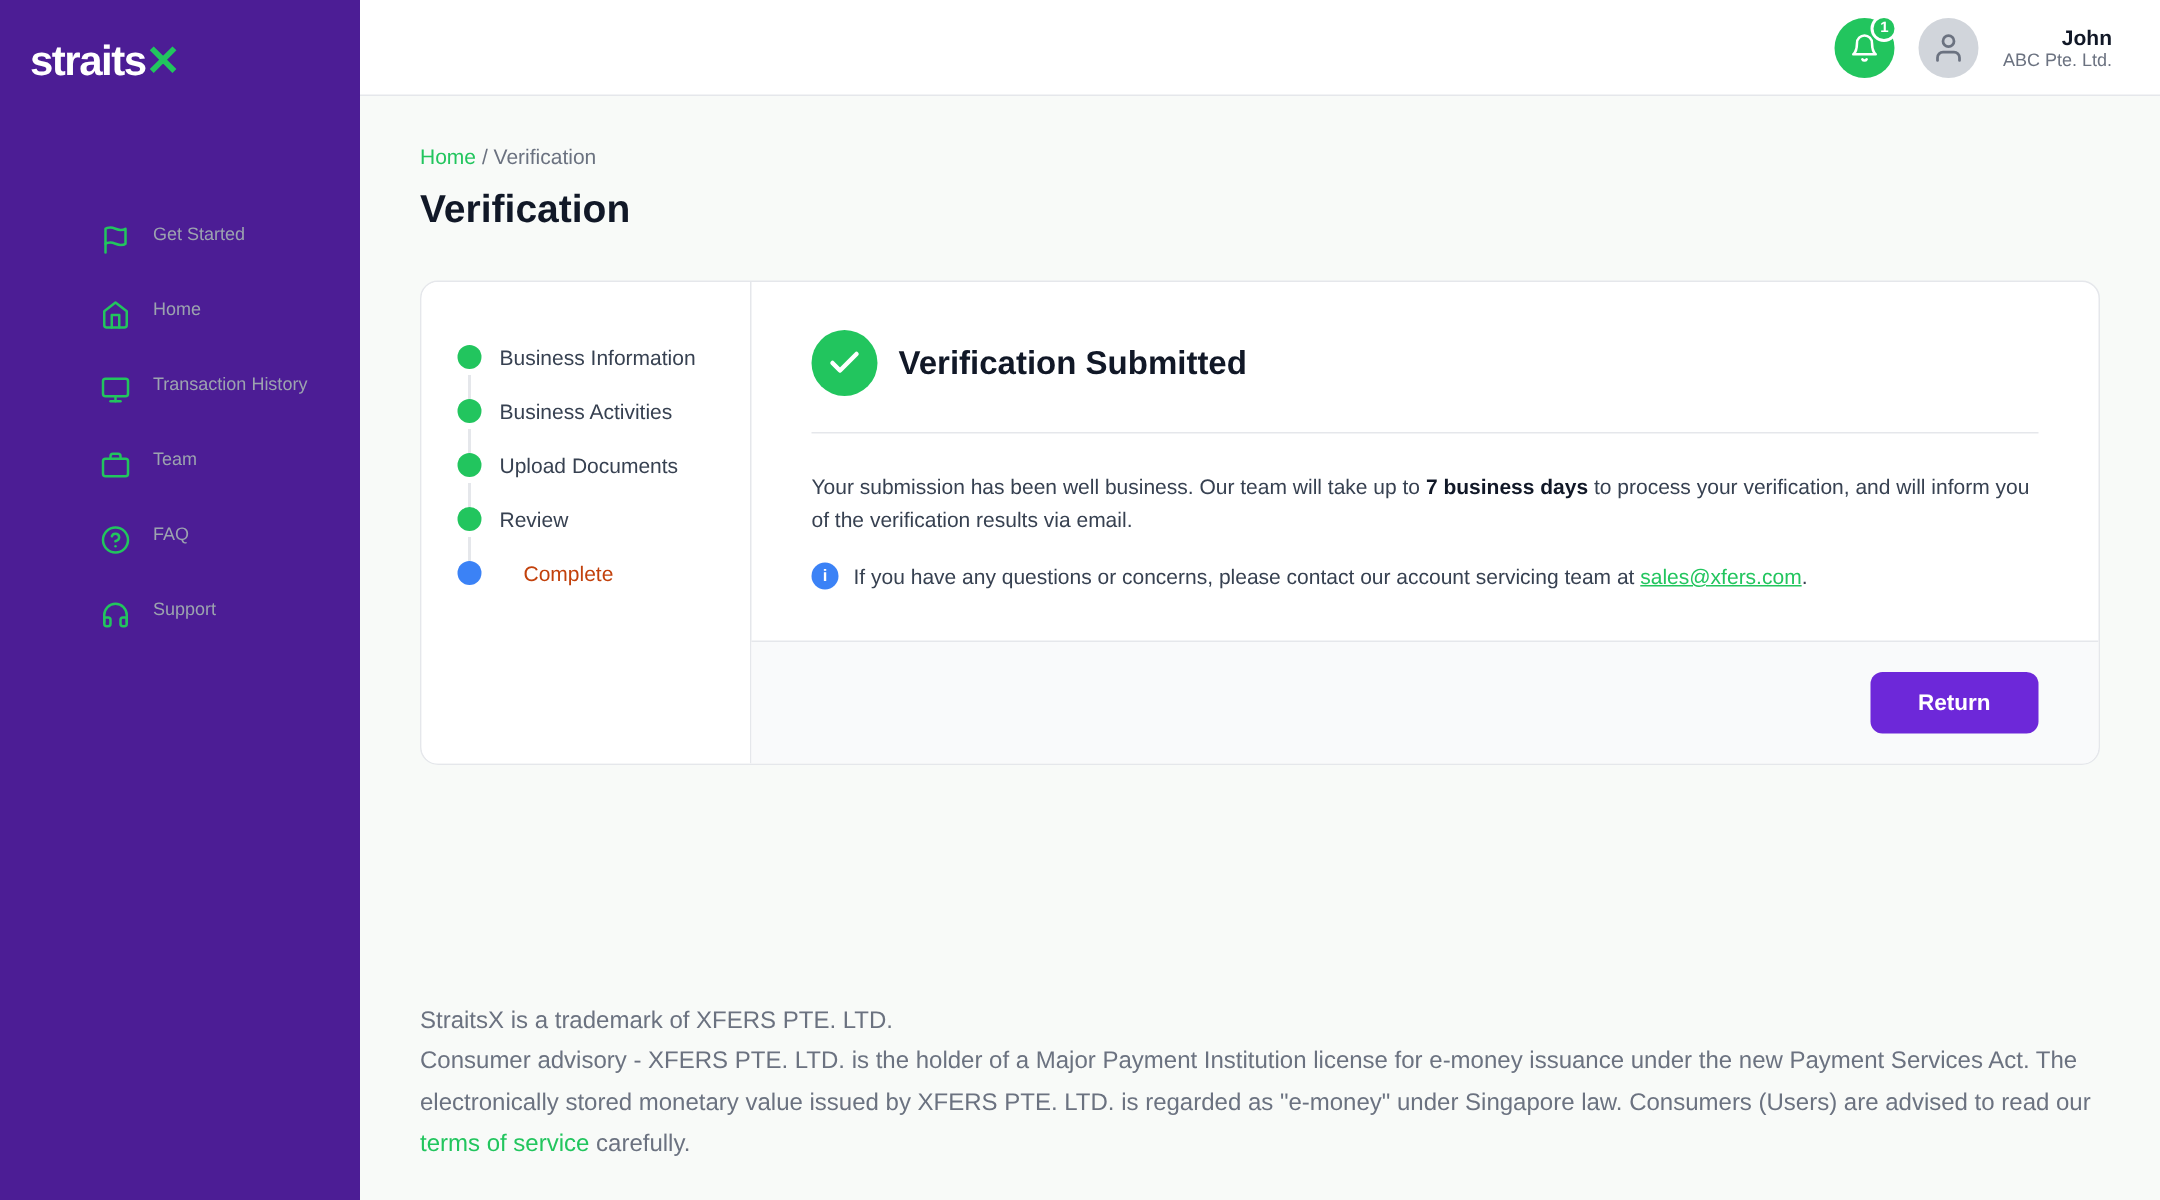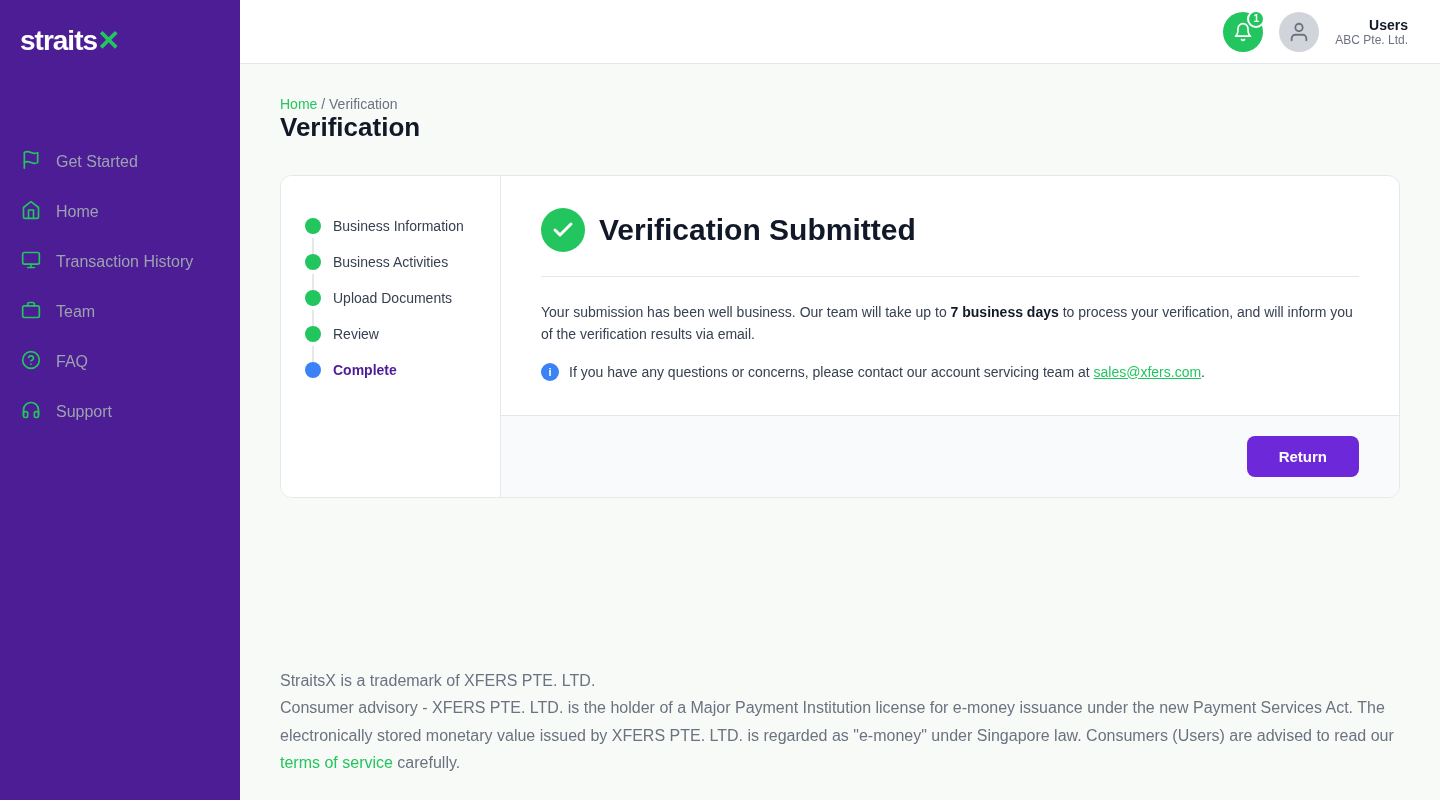--- a/index.html
+++ b/index.html
@@ -30,30 +30,31 @@
       color: #22c55e;
     }
     .sidebar-nav {
       display: flex;
       flex-direction: column;
       flex: 1;
       padding: 8px 0;
     }
     .nav-item {
       display: flex;
-      align-items: flex-end;
+      align-items: flex-start;
       gap: 14px;
       padding: 14px 20px;
       color: #9ca3af;
       cursor: pointer;
       text-decoration: none;
-      font-size: 16px;
+      font-size: 12px;
       font-weight: 500;
       border-radius: 0;
       transition: background 0.15s;
+      margin-left: 46px;
     }
     .nav-icon {
       width: 22px;
       height: 22px;
       display: flex;
       align-items: center;
       justify-content: center;
       flex-shrink: 0;
     }
     .nav-icon svg {
@@ -134,21 +135,21 @@
     }
 
     
     .page-content {
       padding: 32px 40px;
       flex: 1;
     }
     .breadcrumb {
       font-size: 14px;
       color: #6b7280;
-      margin-bottom: 0;
+      margin-bottom: 12px;
     }
     .breadcrumb a {
       color: #22c55e;
       text-decoration: none;
     }
     .breadcrumb span {
       color: #6b7280;
     }
     .page-title {
       font-size: 26px;
@@ -199,22 +200,23 @@
       flex-shrink: 0;
       z-index: 1;
     }
     .step-dot.green { background: #22c55e; }
     .step-dot.blue { background: #3b82f6; }
     .step-label {
       font-size: 14px;
       color: #374151;
     }
     .step-label.bold {
-      font-weight: 700;
-      color: #4c1d95;
+      font-weight: 400;
+      color: #c2410c;
+      margin-left: 16px;
     }
 
     
     .verification-panel {
       flex: 1;
       display: flex;
       flex-direction: column;
     }
     .verification-submitted-section {
       padding: 32px 40px;
@@ -230,21 +232,21 @@
       width: 44px;
       height: 44px;
       border-radius: 50%;
       background: #22c55e;
       display: flex;
       align-items: center;
       justify-content: center;
       flex-shrink: 0;
     }
     .submitted-title {
-      font-size: 30px;
+      font-size: 22px;
       font-weight: 700;
       color: #111827;
     }
     .divider {
       border: none;
       border-top: 1px solid #e5e7eb;
       margin-bottom: 24px;
     }
     .submitted-text {
       font-size: 14px;
@@ -397,21 +399,21 @@
       </svg>
       <span class="notification-badge">1</span>
     </div>
     <div class="user-avatar">
       <svg width="22" height="22" viewBox="0 0 24 24" fill="none" stroke="#6b7280" stroke-width="2" stroke-linecap="round" stroke-linejoin="round">
         <path d="M20 21v-2a4 4 0 00-4-4H8a4 4 0 00-4 4v2"></path>
           <circle cx="12" cy="7" r="4"></circle>
       </svg>
     </div>
     <div class="user-info">
-      <span class="user-name">Users</span>
+      <span class="user-name">John</span>
       <span class="user-company">ABC Pte. Ltd.</span>
     </div>
   </header>
 
   <div class="page-content">
 
     <div class="breadcrumb">
       <a>Home</a>
       <span> / </span>
       <span>Verification</span>

